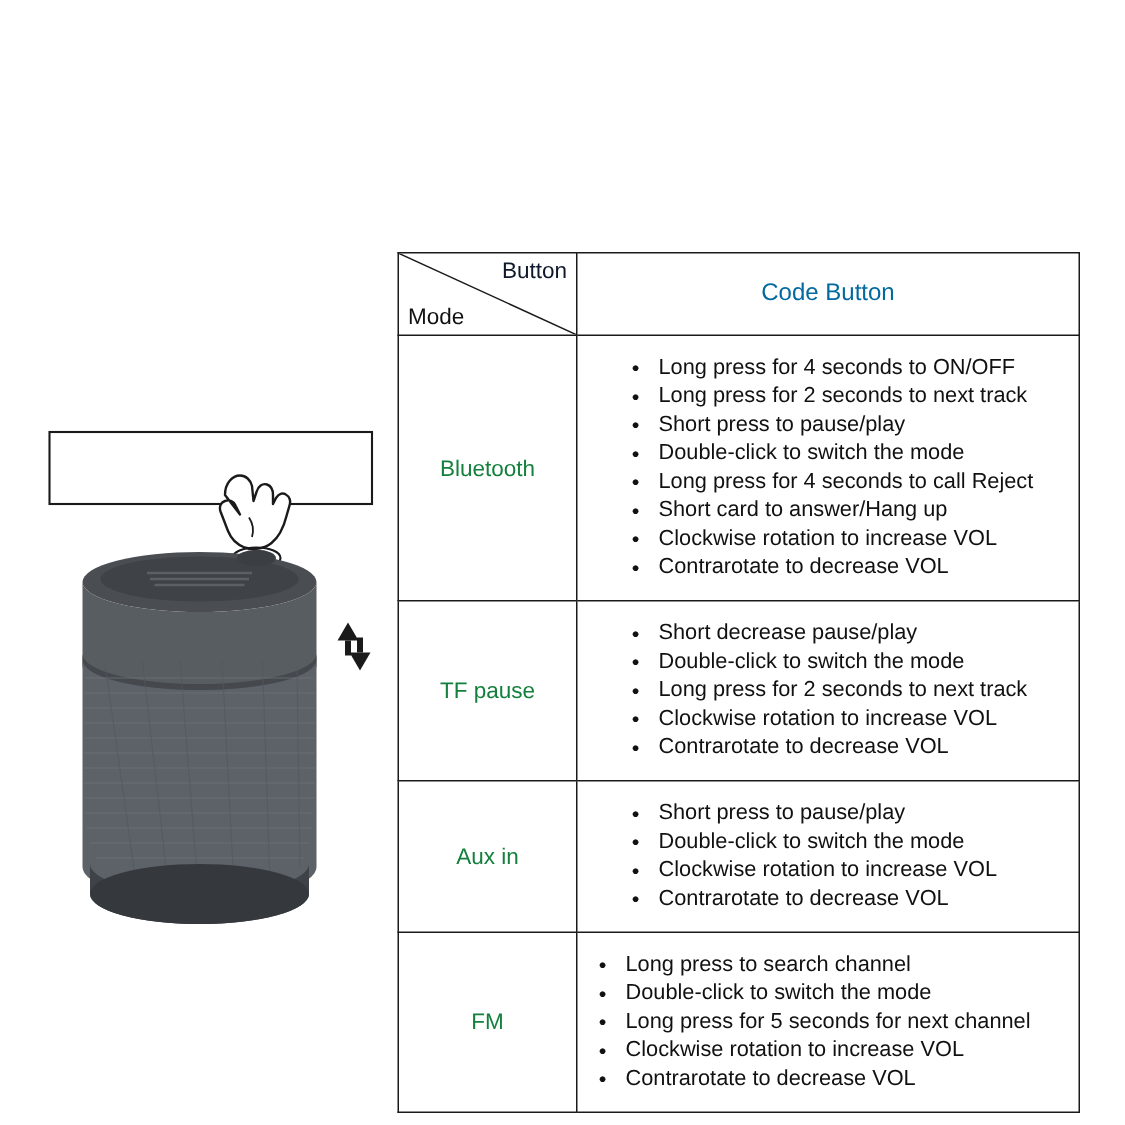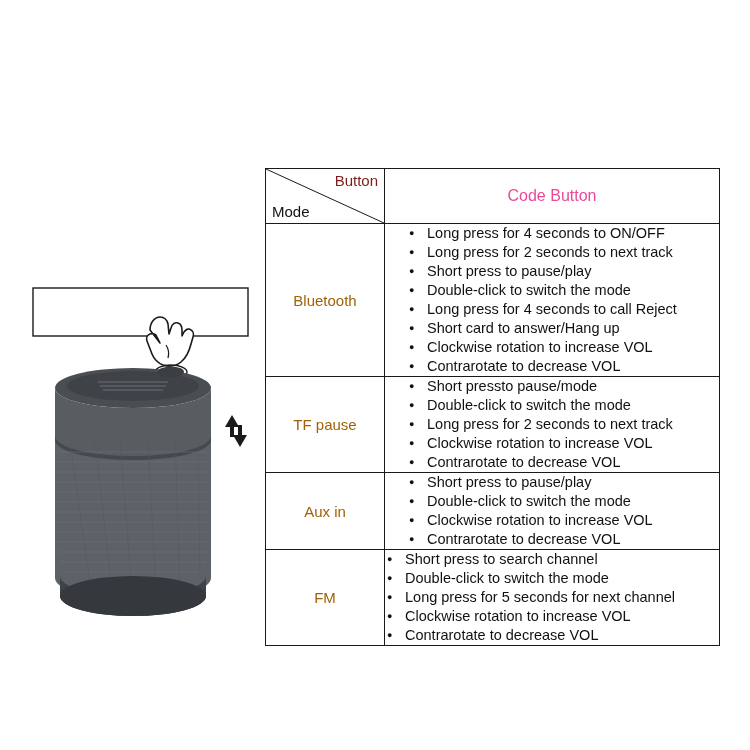--- a/index.html
+++ b/index.html
@@ -47,50 +47,50 @@
   .corner-cell svg {
     position: absolute;
     left: 0; top: 0;
     width: 100%; height: 100%;
   }
   .corner-label-top {
     position: absolute;
     right: 6px;
     top: 3px;
     font-size: 15px;
-    color: #7f1d1d;
+    color: #0f172a;
     text-align: center;
   }
   .corner-label-bottom {
     position: absolute;
     left: 6px;
     bottom: 3px;
     font-size: 15px;
     color: #111;
     text-align: right;
   }
 
   .head-cell {
     text-align: center;
     font-size: 16px;
-    color: #ec4899;
+    color: #0369a1;
   }
 
   .mode-cell {
     text-align: center;
     font-size: 15px;
-    color: #a16207;
+    color: #15803d;
   }
 
   .items-cell {
     padding: 6px 4px 6px 10px;
   }
   .items-list {
     list-style: none;
-    margin: 0;
+    margin: 12px;
     padding: 0;
   }
   .items-list li {
     font-size: 14.5px;
     line-height: 19px;
     color: #111;
     position: relative;
     padding-left: 20px;
     white-space: nowrap;
   }
@@ -213,21 +213,21 @@
           <li>Clockwise rotation to increase VOL</li>
           <li>Contrarotate to decrease VOL</li>
         </ul>
       </td>
     </tr>
 
     <tr>
       <td class="mode-cell">TF pause</td>
       <td class="items-cell indent-more">
         <ul class="items-list">
-          <li>Short pressto pause/mode</li>
+          <li>Short decrease pause/play</li>
           <li>Double-click to switch the mode</li>
           <li>Long press for 2 seconds to next track</li>
           <li>Clockwise rotation to increase VOL</li>
           <li>Contrarotate to decrease VOL</li>
         </ul>
       </td>
     </tr>
 
     <tr>
       <td class="mode-cell">Aux in</td>
@@ -238,21 +238,21 @@
           <li>Clockwise rotation to increase VOL</li>
           <li>Contrarotate to decrease VOL</li>
         </ul>
       </td>
     </tr>
 
     <tr>
       <td class="mode-cell">FM</td>
       <td class="items-cell">
         <ul class="items-list">
-          <li>Short press to search channel</li>
+          <li>Long press to search channel</li>
           <li>Double-click to switch the mode</li>
           <li>Long press for 5 seconds for next channel</li>
           <li>Clockwise rotation to increase VOL</li>
           <li>Contrarotate to decrease VOL</li>
         </ul>
       </td>
     </tr>
   </tbody>
 </table>
 

